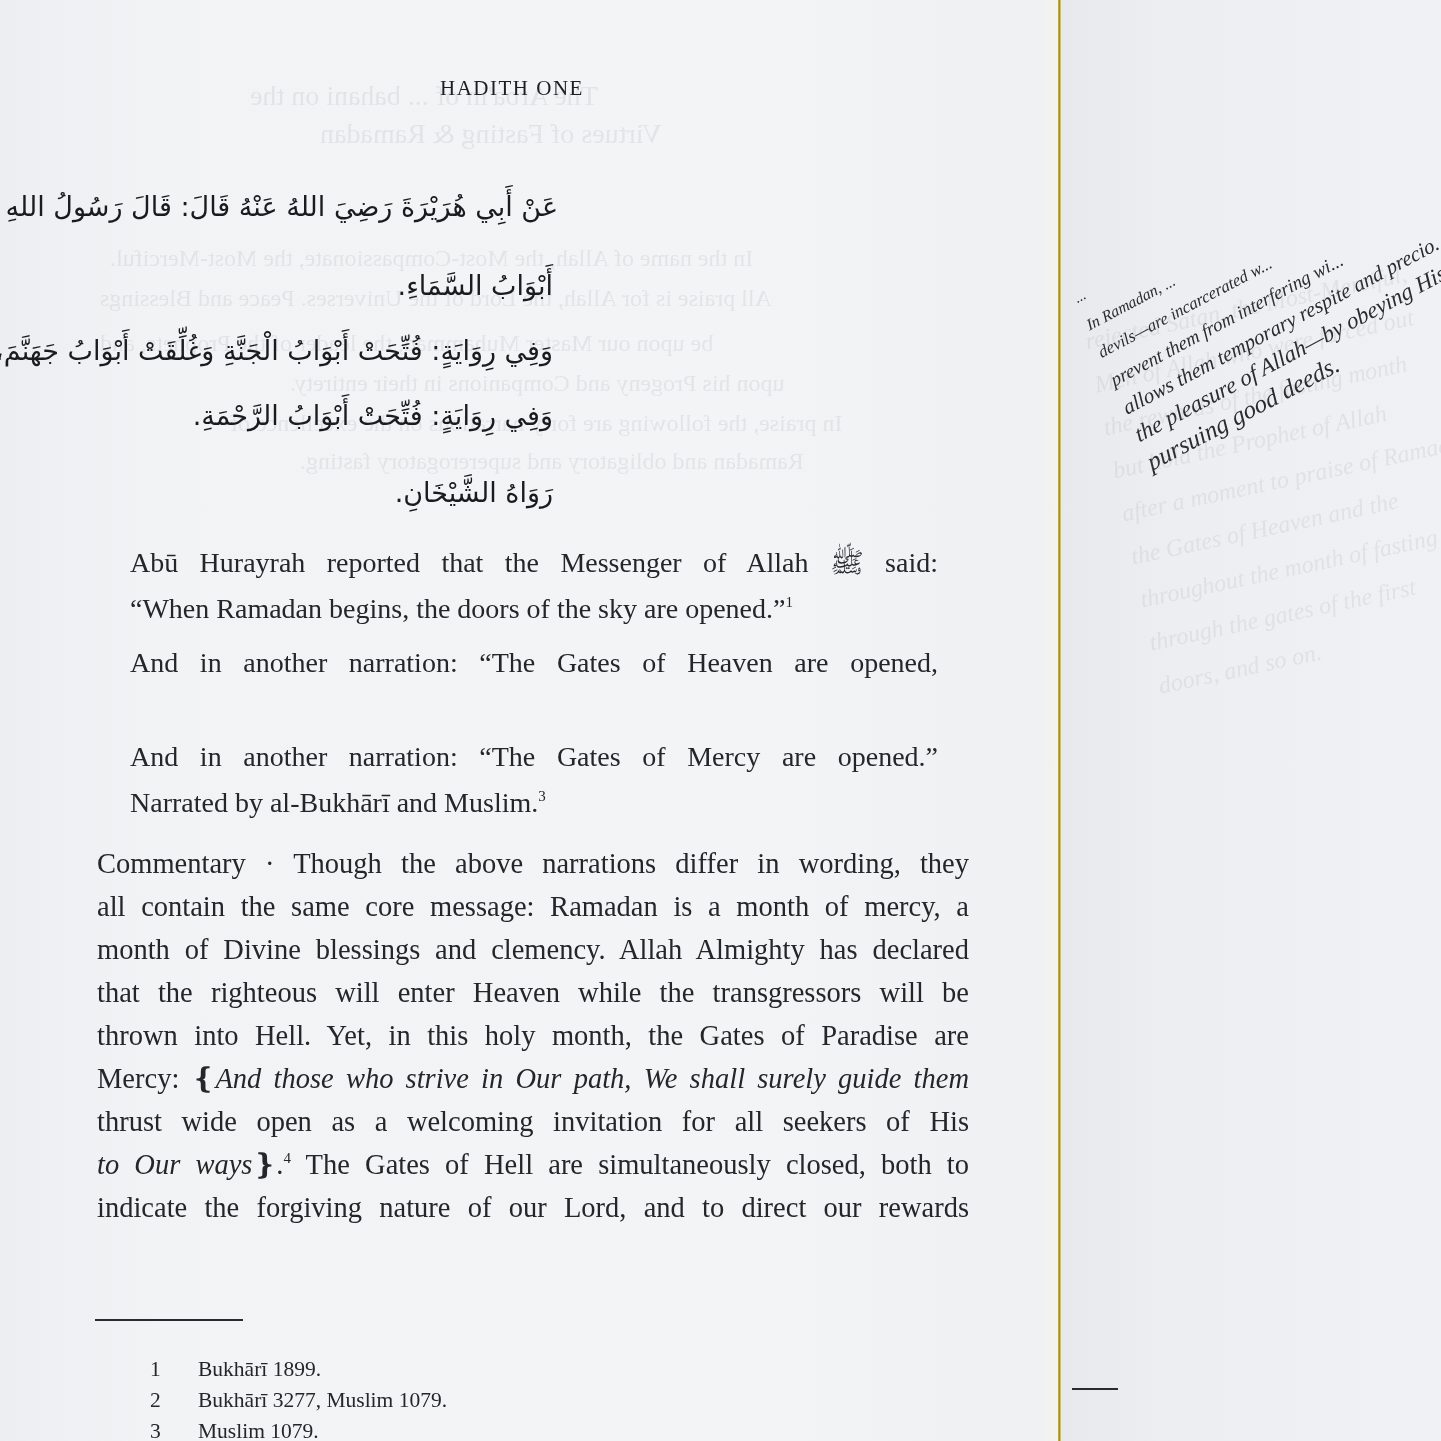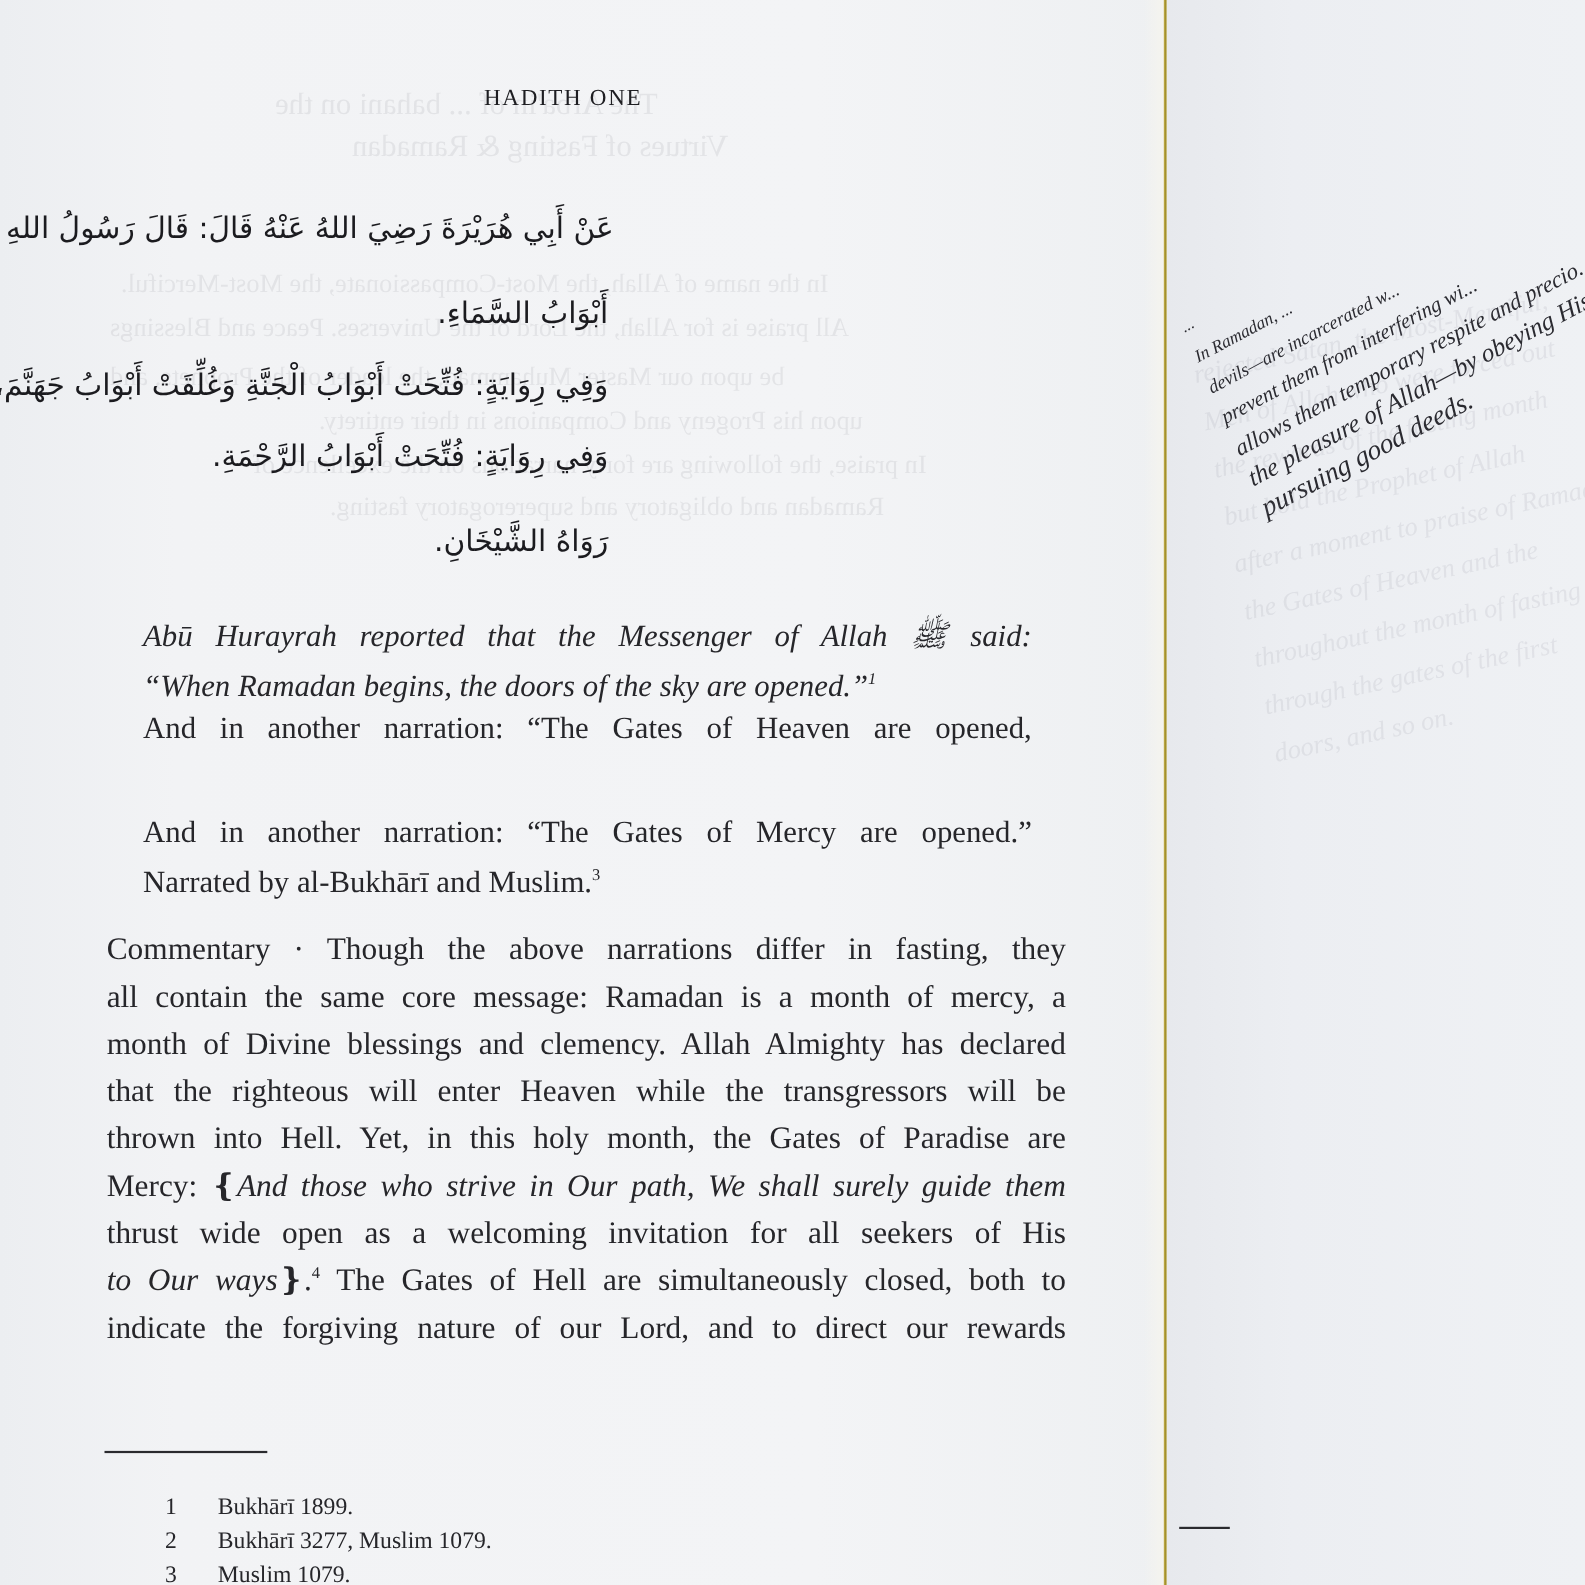--- a/index.html
+++ b/index.html
@@ -198,36 +198,36 @@
     <div class="bleed" style="left:300px;top:448px;font-size:24px;">Ramadan and obligatory and supererogatory fasting.</div>
 
     <div class="running-head">HADITH ONE</div>
 
     <div class="arabic line1">عَنْ أَبِي هُرَيْرَةَ رَضِيَ اللهُ عَنْهُ قَالَ: قَالَ رَسُولُ اللهِ ﷺ: إِذَا دَخَلَ شَهْرُ رَمَضَانَ فُتِّحَتْ</div>
     <div class="arabic line2">أَبْوَابُ السَّمَاءِ.</div>
     <div class="arabic line3">وَفِي رِوَايَةٍ: فُتِّحَتْ أَبْوَابُ الْجَنَّةِ وَغُلِّقَتْ أَبْوَابُ جَهَنَّمَ، وَسُلْسِلَتِ الشَّيَاطِينُ.</div>
     <div class="arabic line4">وَفِي رِوَايَةٍ: فُتِّحَتْ أَبْوَابُ الرَّحْمَةِ.</div>
     <div class="arabic line5">رَوَاهُ الشَّيْخَانِ.</div>
 
-    <div class="tr-block" style="top:556px;font-style:italic;">
+    <div class="tr-block" style="top:540px;">
       <span class="tr-line">Abū Hurayrah reported that the Messenger of Allah ﷺ said:</span>
       <span class="tr-line last"><span>“When Ramadan begins, the doors of the sky are opened.”</span><sup>1</sup></span>
     </div>
 
     <div class="tr-block" style="top:640px;">
       <span class="tr-line">And in another narration: “The Gates of Heaven are opened,</span>
     </div>
 
     <div class="tr-block" style="top:734px;">
       <span class="tr-line">And in another narration: “The Gates of Mercy are opened.”</span>
       <span class="tr-line last"><span>Narrated by al-Bukhārī and Muslim.</span><sup>3</sup></span>
     </div>
 
     <div class="commentary">
-      <span class="c-line"><span>Commentary ·</span> <span>Though the above narrations differ in fasting, they</span></span>
+      <span class="c-line"><span>Commentary ·</span> <span>Though the above narrations differ in wording, they</span></span>
       <span class="c-line">all contain the same core message: Ramadan is a month of mercy, a</span>
       <span class="c-line">month of Divine blessings and clemency. Allah Almighty has declared</span>
       <span class="c-line">that the righteous will enter Heaven while the transgressors will be</span>
       <span class="c-line">thrown into Hell. Yet, in this holy month, the Gates of Paradise are</span>
       <span class="c-line"><span>Mercy: ❴</span><i>And those who strive in Our path, We shall surely guide them</i></span>
       <span class="c-line">thrust wide open as a welcoming invitation for all seekers of His</span>
       <span class="c-line"><i>to Our ways</i><span>❵.</span><sup>4</sup><span> The Gates of Hell are simultaneously closed, both to</span></span>
       <span class="c-line">indicate the forgiving nature of our Lord, and to direct our rewards</span>
     </div>
 

